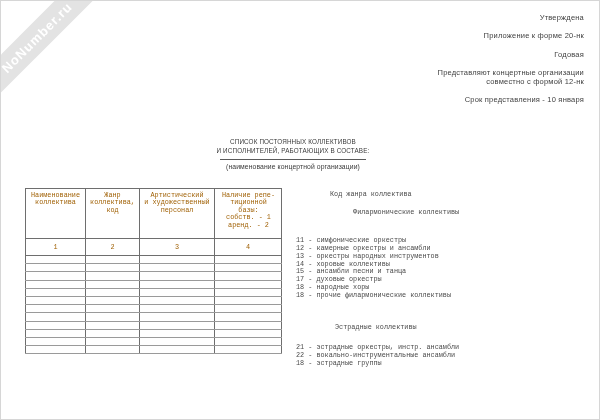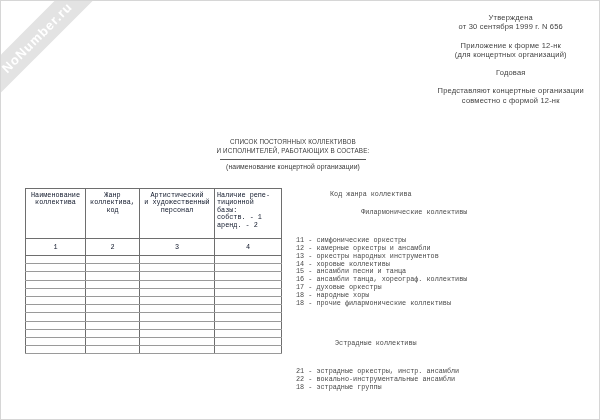--- a/index.html
+++ b/index.html
@@ -10,81 +10,82 @@
   }
   
   .watermark {
     position:absolute; left:-64px; top:23px; width:200px; height:27px;
     background:#e3e3e3; transform:rotate(-45deg);
     display:flex; align-items:center; justify-content:center;
     color:#ffffff; font-weight:bold; font-size:13px; letter-spacing:1px;
   }
   
   .approval {
-    position:absolute; top:12px; right:15px; text-align:center;
+    position:absolute; top:12px; right:15px; text-align:right;
     font-size:7.5px; letter-spacing:0.2px; line-height:9.3px; white-space:nowrap;
   }
   .approval .grp { margin-bottom:9px; }
   .approval .grp:last-child { margin-bottom:0; }
   
   .title-block {
     position:absolute; left:142px; top:136px; width:300px; text-align:center;
     font-size:6.3px; letter-spacing:0.15px; line-height:9px; color:#3a3a3a;
   }
   .org-line { width:146px; margin:4px auto 0; border-top:1px solid #5a5a5a; height:0; }
   .org-caption { margin-top:2px; font-size:6.8px; letter-spacing:0.1px; }
   
   .form-table {
     position:absolute; left:24px; top:187px; border-collapse:collapse; table-layout:fixed;
-    font-family:"Liberation Mono","DejaVu Sans Mono",monospace; color:#0f172a;
+    font-family:"Liberation Mono","DejaVu Sans Mono",monospace; color:#a16207;
   }
   .form-table th, .form-table td { border:1px solid #6e6e6e; padding:0; }
   .form-table thead th {
     font-weight:normal; font-size:6.8px; line-height:7.4px; vertical-align:top;
     padding:3px 1px 0; text-align:center; white-space:pre-line; height:46px;
   }
-  .form-table thead th.c4 { text-align:left; padding-left:2px; }
+  .form-table thead th.c4 { text-align:center; padding-left:2px; }
   .form-table .num-row td { height:16px; text-align:center; font-size:6.8px; }
   .form-table tbody td { height:7.2px; border-color:#9a9a9a #6e6e6e; }
   
   .codes {
     position:absolute; left:295px; top:190px;
     font-family:Liberation Mono, monospace;
     font-size:6.8px; line-height:7.9px; color:#4a4a4a; white-space:nowrap;
   }
   .codes-title { padding-left:34px; }
   .codes-h1 { padding-left:21px; margin-top:10px;text-align:right; }
   .codes-list-1 { margin-top:20px; }
-  .codes-h2 { padding-left:39px; margin-top:32px; }
-  .codes-list-2 { margin-top:20px; }
+  .codes-h2 { padding-left:39px; margin-top:24px; }
+  .codes-list-2 { margin-top:12px; }
 </style>
 </head>
 <body>
 
 <div class="page">
 
   <div class="watermark">
     <span>NoNumber.ru</span>
   </div>
 
   <div class="approval">
     <div class="grp">
       <div>Утверждена</div>
-      <div>от 30 сентября 1999 г. N 656</div>
-    </div>
-    <div class="grp">
-      <div>Приложение к форме 12-нк</div>
-      <div>(для концертных организаций)</div>
+    </div>
+    <div class="grp">
+      <div>Приложение к форме 20-нк</div>
     </div>
     <div class="grp">
       <div>Годовая</div>
     </div>
     <div class="grp">
       <div>Представляют концертные организации</div>
       <div>совместно с формой 12-нк</div>
+    </div>
+    <div class="grp">
+      <div>Срок представления - 10 января</div>
     </div>
   </div>
 
   <div class="title-block">
     <div>СПИСОК ПОСТОЯННЫХ КОЛЛЕКТИВОВ</div>
     <div>И ИСПОЛНИТЕЛЕЙ, РАБОТАЮЩИХ В СОСТАВЕ:</div>
     <div class="org-line"></div>
     <div class="org-caption">(наименование концертной организации)</div>
   </div>
 
@@ -196,21 +197,20 @@
 
   <div class="codes">
     <div class="codes-title">Код жанра коллектива</div>
     <div class="codes-h1">Филармонические коллективы</div>
     <div class="codes-list-1">
       <div>11 - симфонические оркестры</div>
       <div>12 - камерные оркестры и ансамбли</div>
       <div>13 - оркестры народных инструментов</div>
       <div>14 - хоровые коллективы</div>
       <div>15 - ансамбли песни и танца</div>
-      <div>16 - ансамбли танца, хореограф. коллективы</div>
       <div>17 - духовые оркестры</div>
       <div>18 - народные хоры</div>
       <div>18 - прочие филармонические коллективы</div>
     </div>
     <div class="codes-h2">Эстрадные коллективы</div>
     <div class="codes-list-2">
       <div>21 - эстрадные оркестры, инстр. ансамбли</div>
       <div>22 - вокально-инструментальные ансамбли</div>
       <div>18 - эстрадные группы</div>
     </div>

